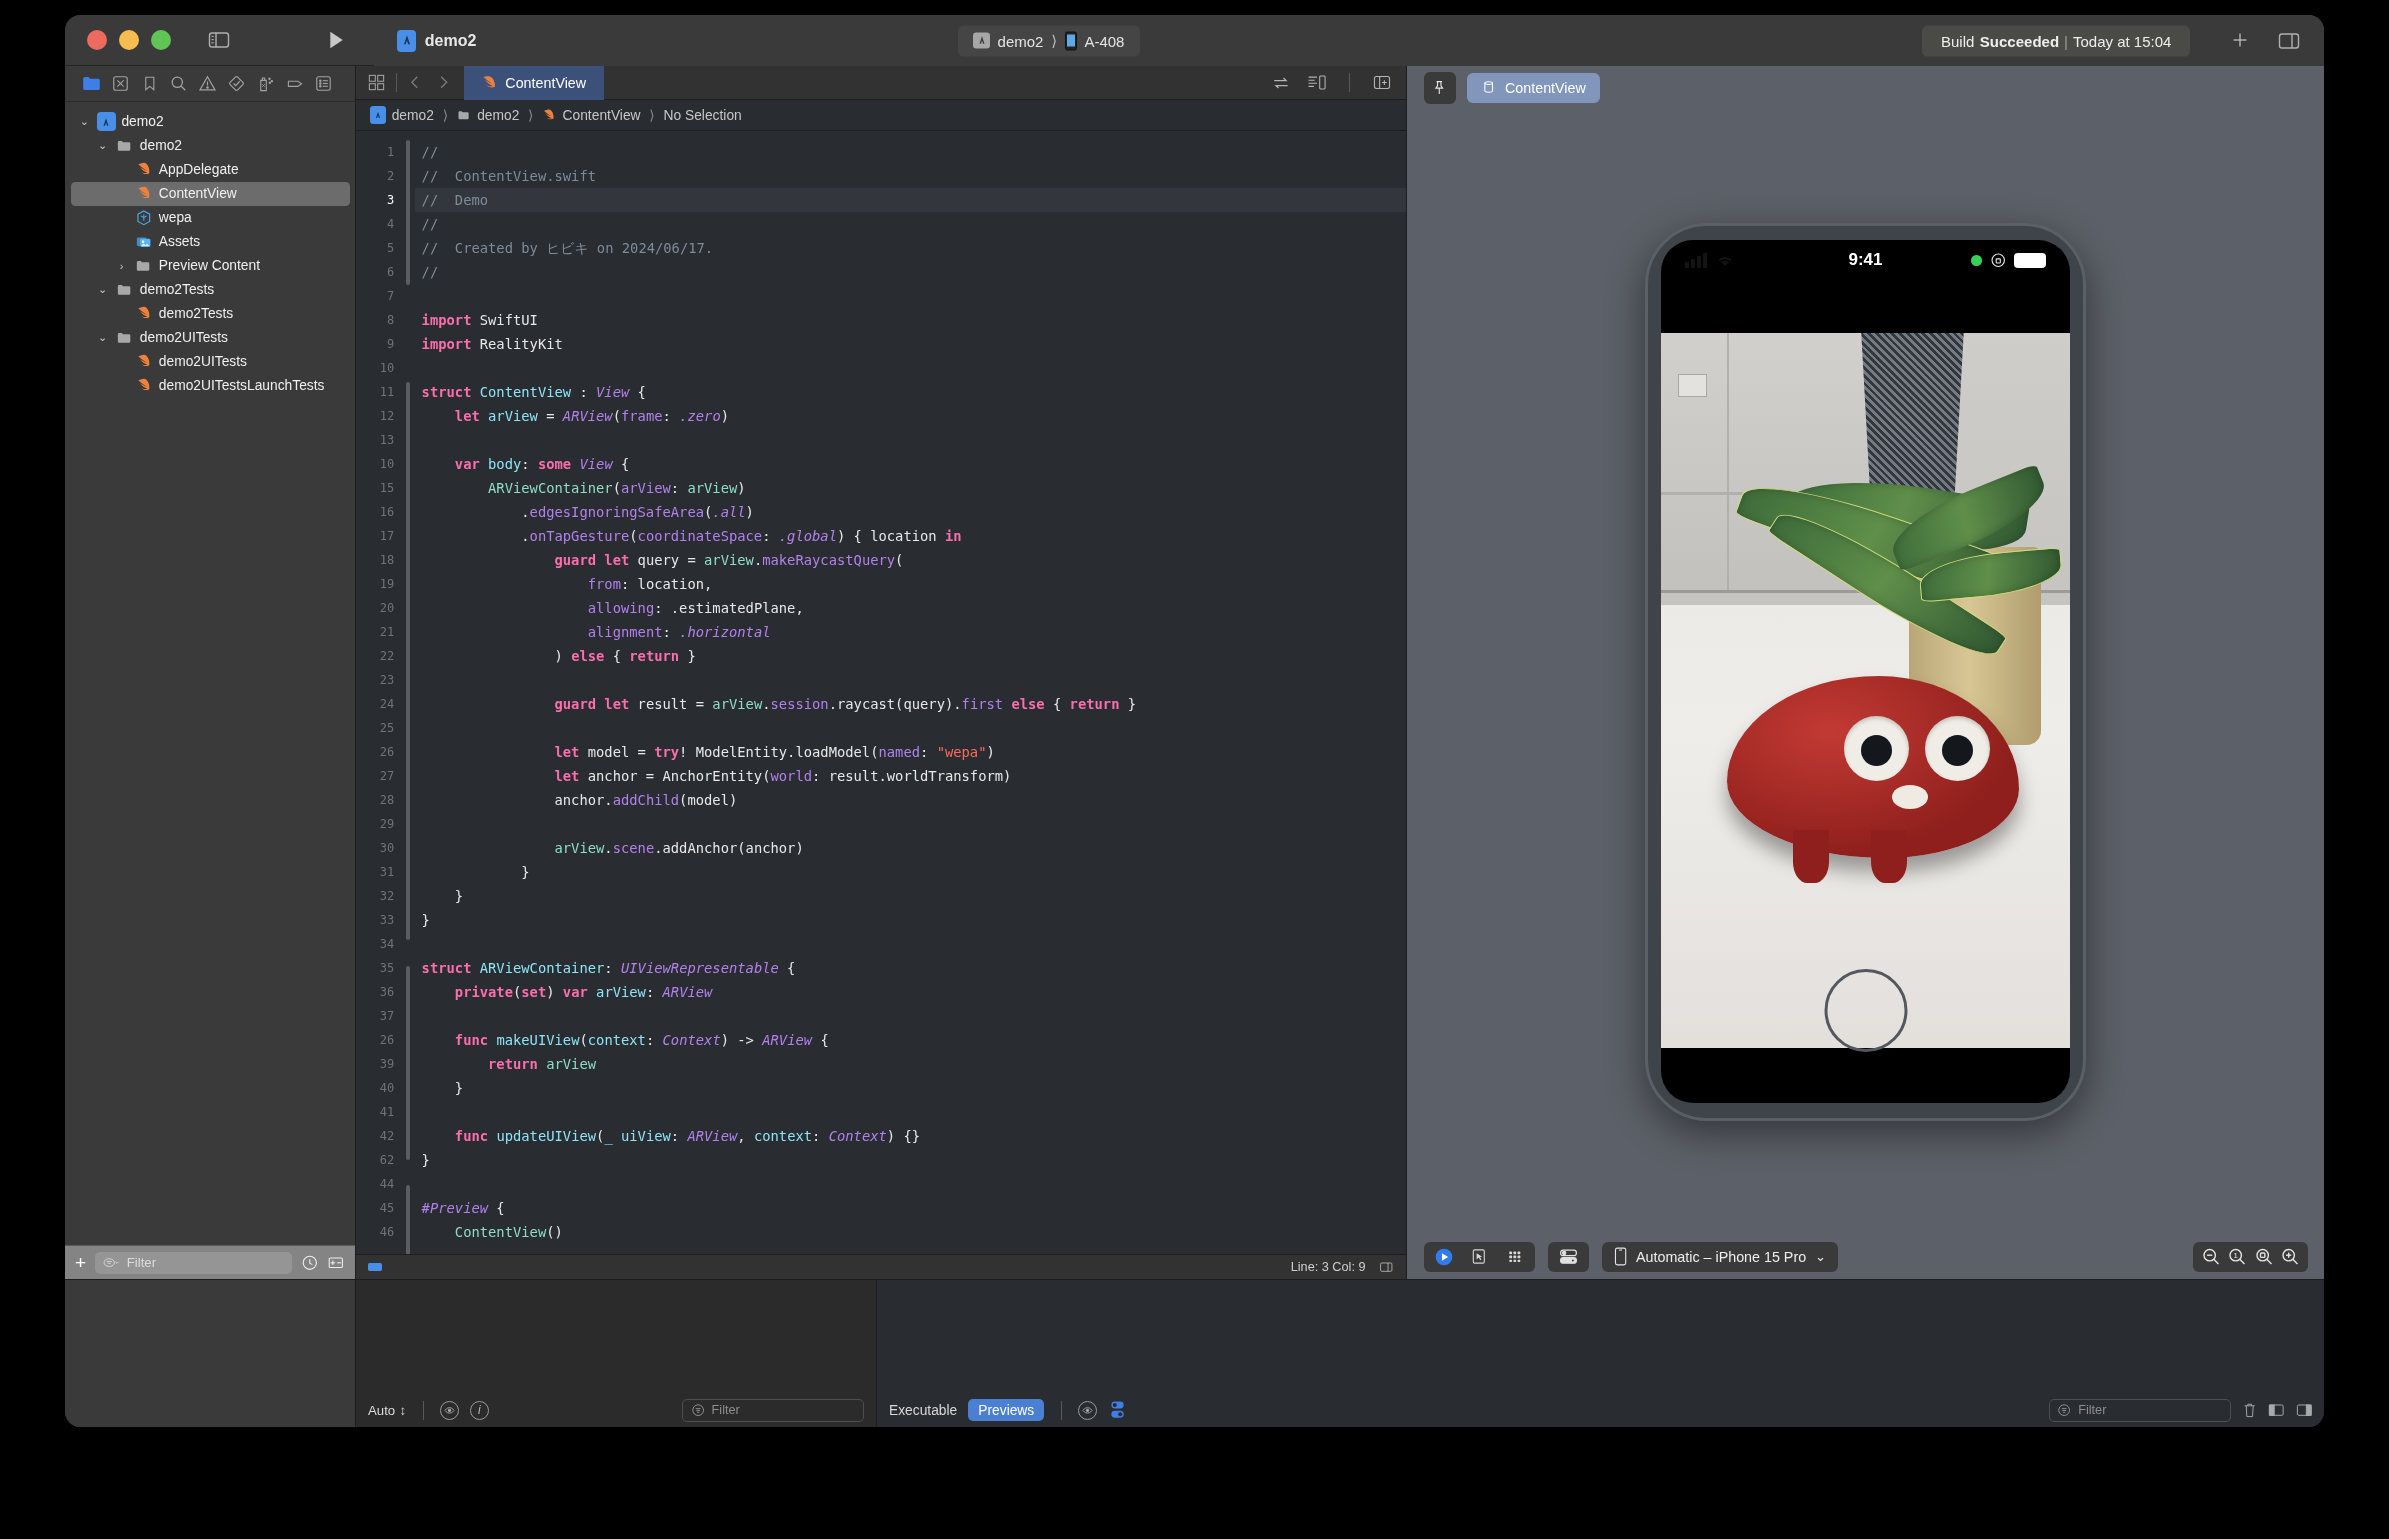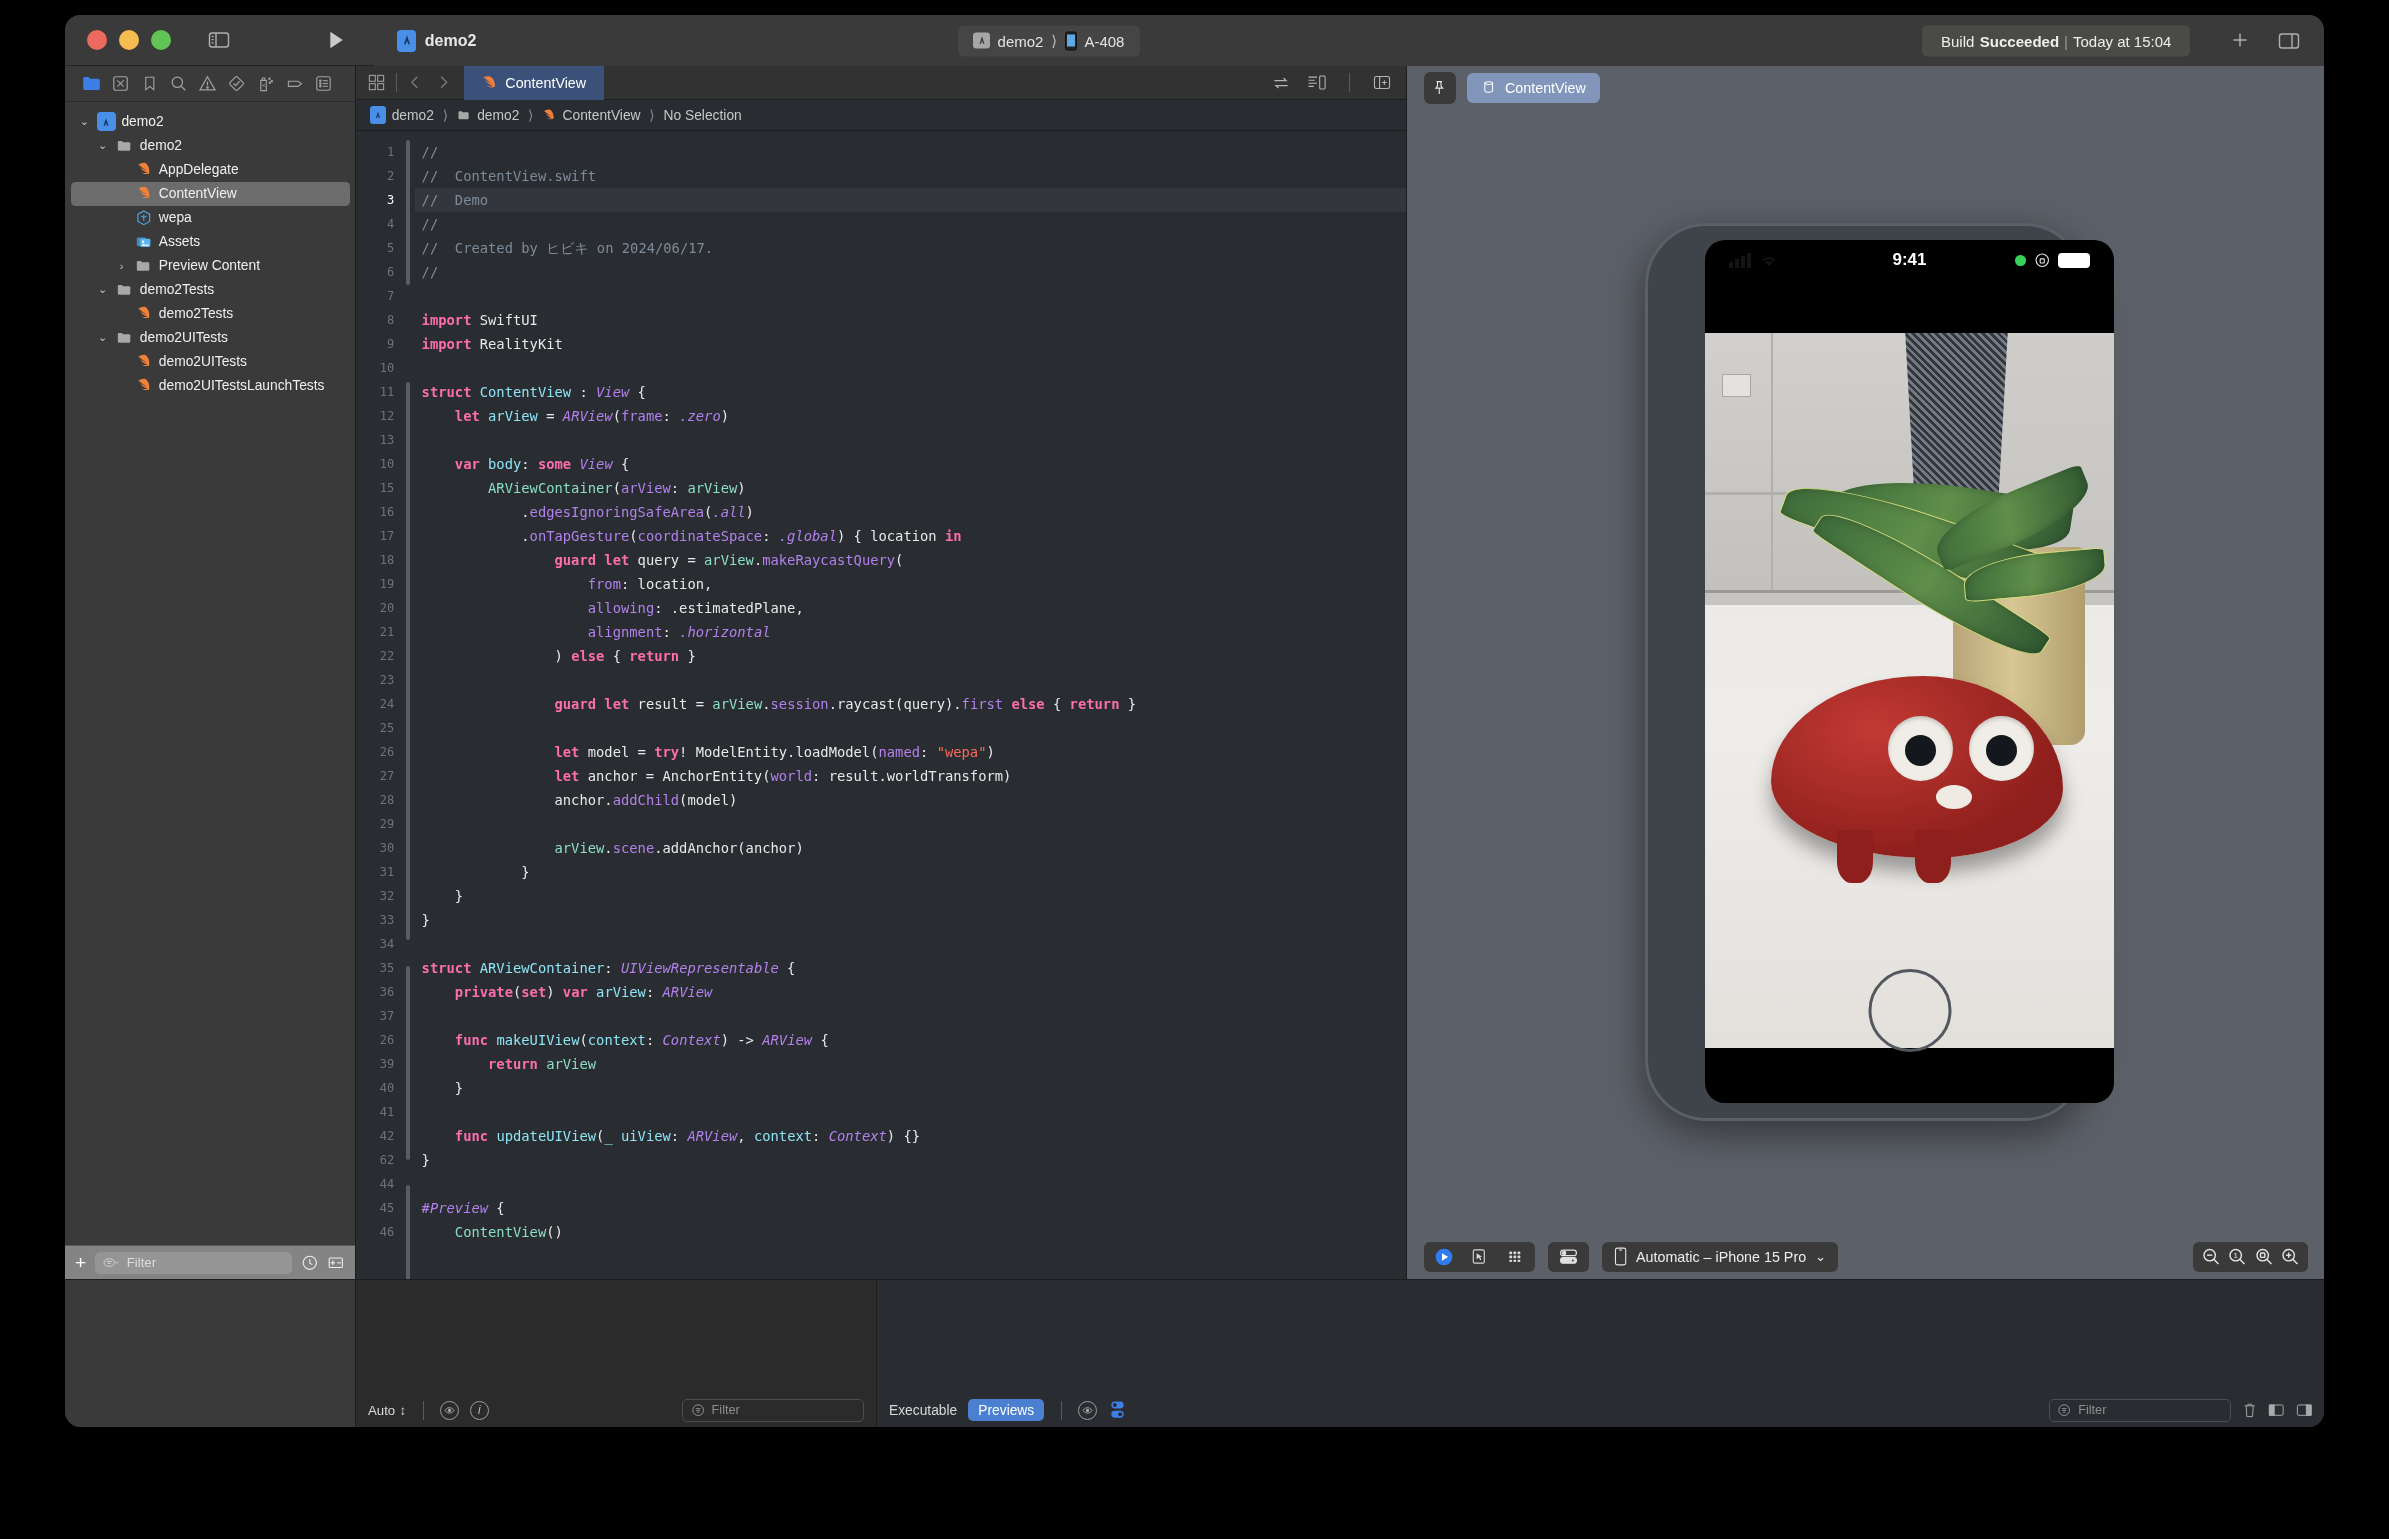--- a/index.html
+++ b/index.html
@@ -211,22 +211,22 @@
   
   .phone {
     width: 441px; height: 898px; border-radius: 62px;
     background: #3f444a;
     border: 3.3px solid #5a6068;
     padding: 14.3px 13.2px;
     position: relative;
     box-shadow: 0 12px 39px rgba(0,0,0,.45);
   }
   .phone-screen {
-    width: 100%; height: 100%; border-radius: 20px; background: #000;
-    overflow: hidden; position: relative; margin-left: 44px;
+    width: 100%; height: 100%; border-radius: 32px; background: #000;
+    overflow: hidden; position: relative;
   }
   .ar-view {
     position: absolute; left: 0; right: 0; top: 93px; bottom: 55px;
     overflow: hidden;
     background:
       
       linear-gradient(to bottom, #e6e4e0 0%, #efedea 55%, #e3e0dc 100%);
   }
   .ar-bg-top {
     position: absolute; left: 0; right: 0; top: 0; height: 38%;
@@ -761,20 +761,30 @@
             </div>
         <div class="fold-strip">
           <div class="fold-bar" style="top:8.8px; height:145px;"></div>
           <div class="fold-bar" style="top:251px; height:558px;"></div>
           <div class="fold-bar" style="top:835px; height:194px;"></div>
           <div class="fold-bar" style="top:1054px; height:194px;"></div>
         </div>
         <div class="code-lines" id="code-root"><div class="ln"><span class="cmt">//</span></div><div class="ln"><span class="cmt">//  ContentView.swift</span></div><div class="ln cur"><span class="cmt">//  Demo</span></div><div class="ln"><span class="cmt">//</span></div><div class="ln"><span class="cmt">//  Created by ヒビキ on 2024/06/17.</span></div><div class="ln"><span class="cmt">//</span></div><div class="ln">&nbsp;</div><div class="ln"><span class="kw">import</span><span class="pln"> SwiftUI</span></div><div class="ln"><span class="kw">import</span><span class="pln"> RealityKit</span></div><div class="ln">&nbsp;</div><div class="ln"><span class="kw">struct</span><span class="pln"> </span><span class="typ">ContentView</span><span class="pln"> : </span><span class="prot">View</span><span class="pln"> {</span></div><div class="ln"><span class="pln">    </span><span class="kw">let</span><span class="pln"> </span><span class="typ">arView</span><span class="pln"> = </span><span class="prot">ARView</span><span class="pln">(</span><span class="meth">frame</span><span class="pln">: </span><span class="prot">.zero</span><span class="pln">)</span></div><div class="ln">&nbsp;</div><div class="ln"><span class="pln">    </span><span class="kw">var</span><span class="pln"> </span><span class="typ">body</span><span class="pln">: </span><span class="kw">some</span><span class="pln"> </span><span class="prot">View</span><span class="pln"> {</span></div><div class="ln"><span class="pln">        </span><span class="decl">ARViewContainer</span><span class="pln">(</span><span class="meth">arView</span><span class="pln">: </span><span class="decl">arView</span><span class="pln">)</span></div><div class="ln"><span class="pln">            .</span><span class="meth">edgesIgnoringSafeArea</span><span class="pln">(</span><span class="prot">.all</span><span class="pln">)</span></div><div class="ln"><span class="pln">            .</span><span class="meth">onTapGesture</span><span class="pln">(</span><span class="meth">coordinateSpace</span><span class="pln">: </span><span class="prot">.global</span><span class="pln">) { location </span><span class="kw">in</span></div><div class="ln"><span class="pln">                </span><span class="kw">guard</span><span class="pln"> </span><span class="kw">let</span><span class="pln"> query = </span><span class="decl">arView</span><span class="pln">.</span><span class="meth">makeRaycastQuery</span><span class="pln">(</span></div><div class="ln"><span class="pln">                    </span><span class="meth">from</span><span class="pln">: location,</span></div><div class="ln"><span class="pln">                    </span><span class="meth">allowing</span><span class="pln">: </span><span class="pln">.estimatedPlane</span><span class="pln">,</span></div><div class="ln"><span class="pln">                    </span><span class="meth">alignment</span><span class="pln">: </span><span class="prot">.horizontal</span></div><div class="ln"><span class="pln">                ) </span><span class="kw">else</span><span class="pln"> { </span><span class="kw">return</span><span class="pln"> }</span></div><div class="ln">&nbsp;</div><div class="ln"><span class="pln">                </span><span class="kw">guard</span><span class="pln"> </span><span class="kw">let</span><span class="pln"> result = </span><span class="decl">arView</span><span class="pln">.</span><span class="meth">session</span><span class="pln">.raycast(query).</span><span class="meth">first</span><span class="pln"> </span><span class="kw">else</span><span class="pln"> { </span><span class="kw">return</span><span class="pln"> }</span></div><div class="ln">&nbsp;</div><div class="ln"><span class="pln">                </span><span class="kw">let</span><span class="pln"> model = </span><span class="kw">try</span><span class="pln">! ModelEntity.loadModel(</span><span class="meth">named</span><span class="pln">: </span><span class="str">"wepa"</span><span class="pln">)</span></div><div class="ln"><span class="pln">                </span><span class="kw">let</span><span class="pln"> anchor = AnchorEntity(</span><span class="meth">world</span><span class="pln">: result.worldTransform)</span></div><div class="ln"><span class="pln">                anchor.</span><span class="meth">addChild</span><span class="pln">(model)</span></div><div class="ln">&nbsp;</div><div class="ln"><span class="pln">                </span><span class="decl">arView</span><span class="pln">.</span><span class="meth">scene</span><span class="pln">.addAnchor(anchor)</span></div><div class="ln"><span class="pln">            }</span></div><div class="ln"><span class="pln">    }</span></div><div class="ln"><span class="pln">}</span></div><div class="ln">&nbsp;</div><div class="ln"><span class="kw">struct</span><span class="pln"> </span><span class="typ">ARViewContainer</span><span class="pln">: </span><span class="prot">UIViewRepresentable</span><span class="pln"> {</span></div><div class="ln"><span class="pln">    </span><span class="kw">private</span><span class="pln">(</span><span class="kw">set</span><span class="pln">) </span><span class="kw">var</span><span class="pln"> </span><span class="typ">arView</span><span class="pln">: </span><span class="prot">ARView</span></div><div class="ln">&nbsp;</div><div class="ln"><span class="pln">    </span><span class="kw">func</span><span class="pln"> </span><span class="typ">makeUIView</span><span class="pln">(</span><span class="typ">context</span><span class="pln">: </span><span class="prot">Context</span><span class="pln">) -&gt; </span><span class="prot">ARView</span><span class="pln"> {</span></div><div class="ln"><span class="pln">        </span><span class="kw">return</span><span class="pln"> </span><span class="decl">arView</span></div><div class="ln"><span class="pln">    }</span></div><div class="ln">&nbsp;</div><div class="ln"><span class="pln">    </span><span class="kw">func</span><span class="pln"> </span><span class="typ">updateUIView</span><span class="pln">(</span><span class="typ">_ uiView</span><span class="pln">: </span><span class="prot">ARView</span><span class="pln">, </span><span class="typ">context</span><span class="pln">: </span><span class="prot">Context</span><span class="pln">) {}</span></div><div class="ln"><span class="pln">}</span></div><div class="ln">&nbsp;</div><div class="ln"><span class="prot">#Preview</span><span class="pln"> {</span></div><div class="ln"><span class="pln">    </span><span class="decl">ContentView</span><span class="pln">()</span></div></div>
       </div>
 
+      <div class="ed-status">
+        <div class="sq"></div>
+        <div class="right">
+          <span class="linecol">Line: 3  Col: 9</span>
+          <svg width="16.5" height="14.3" viewBox="0 0 24 24" fill="none" stroke="#bdbdbd" stroke-width="1.4">
+            <rect x="2.5" y="5" width="19" height="14" rx="2"></rect>
+                <line x1="15" y1="5" x2="15" y2="19"></line>
+          </svg>
+        </div>
+      </div>
     </div>
 
     <div class="preview">
       <div class="pv-top">
         <div class="pin-btn">
           <svg width="16.5" height="17.6" viewBox="0 0 24 24" fill="none" stroke="#e6e6e6" stroke-width="1.6">
             <path d="M8 3h8M9.5 3v6L7 12.5h10L14.5 9V3M12 12.5V21"></path>
           </svg>
         </div>
         <div class="pv-chip">

